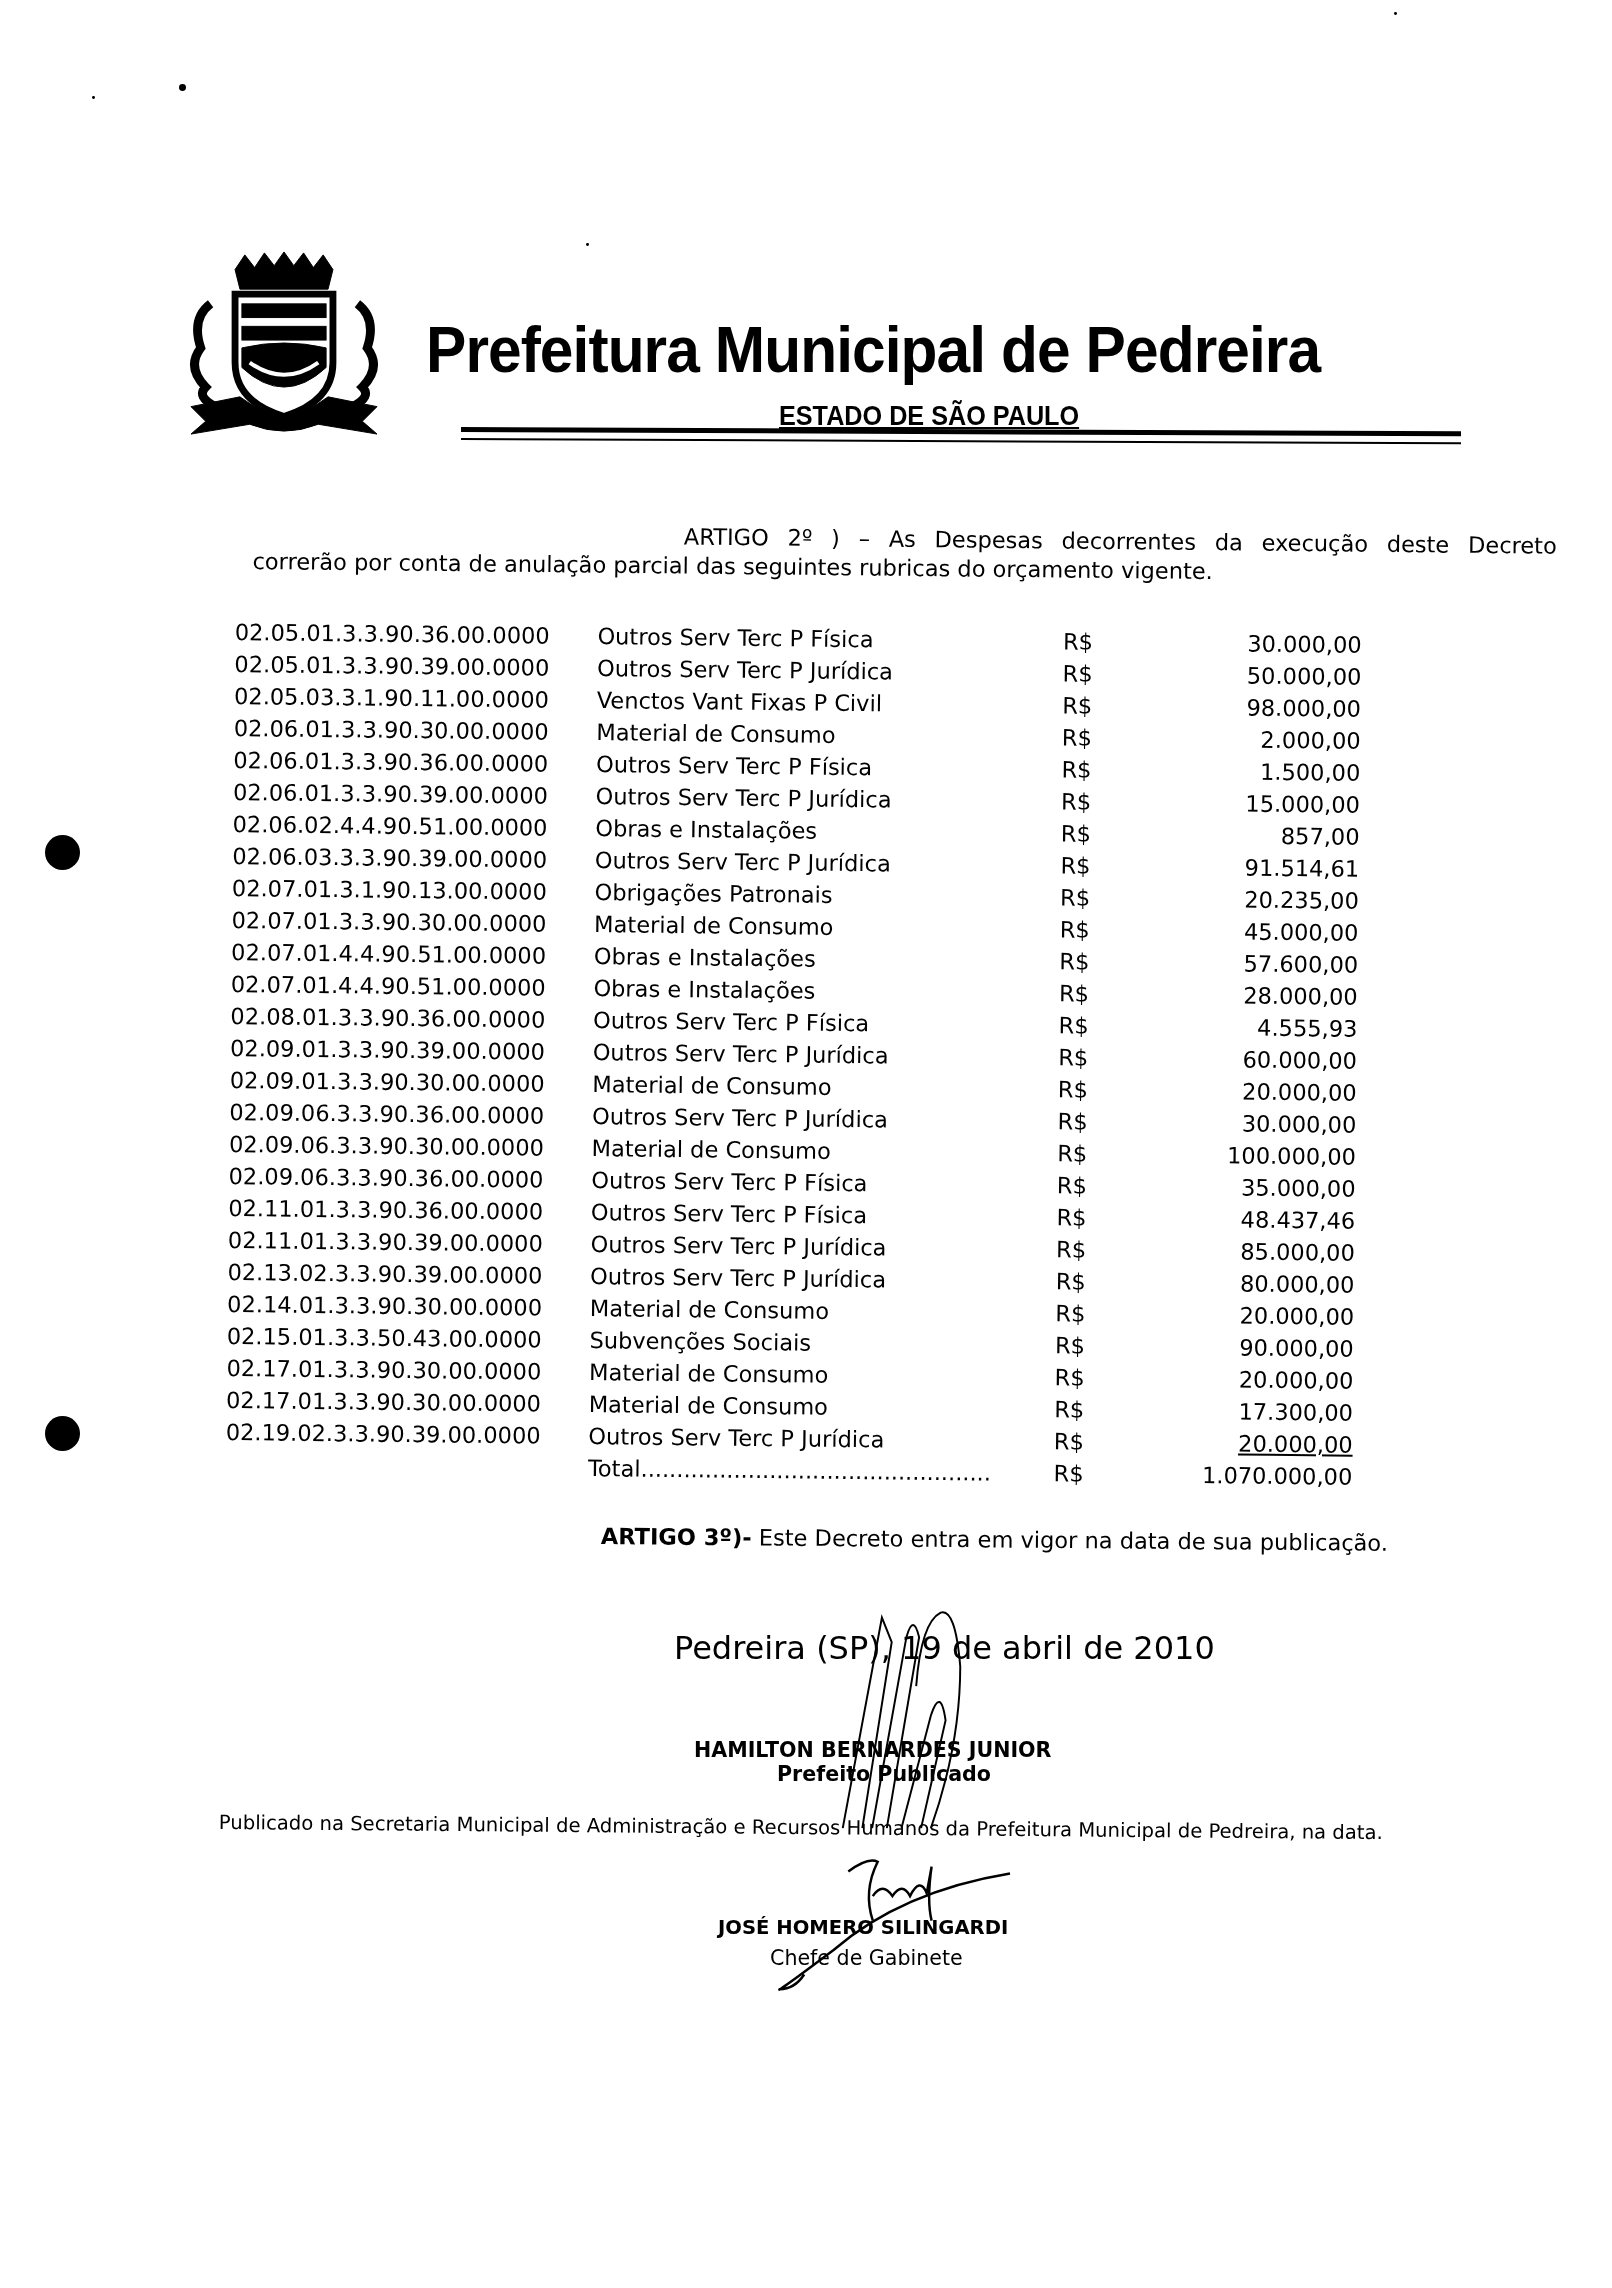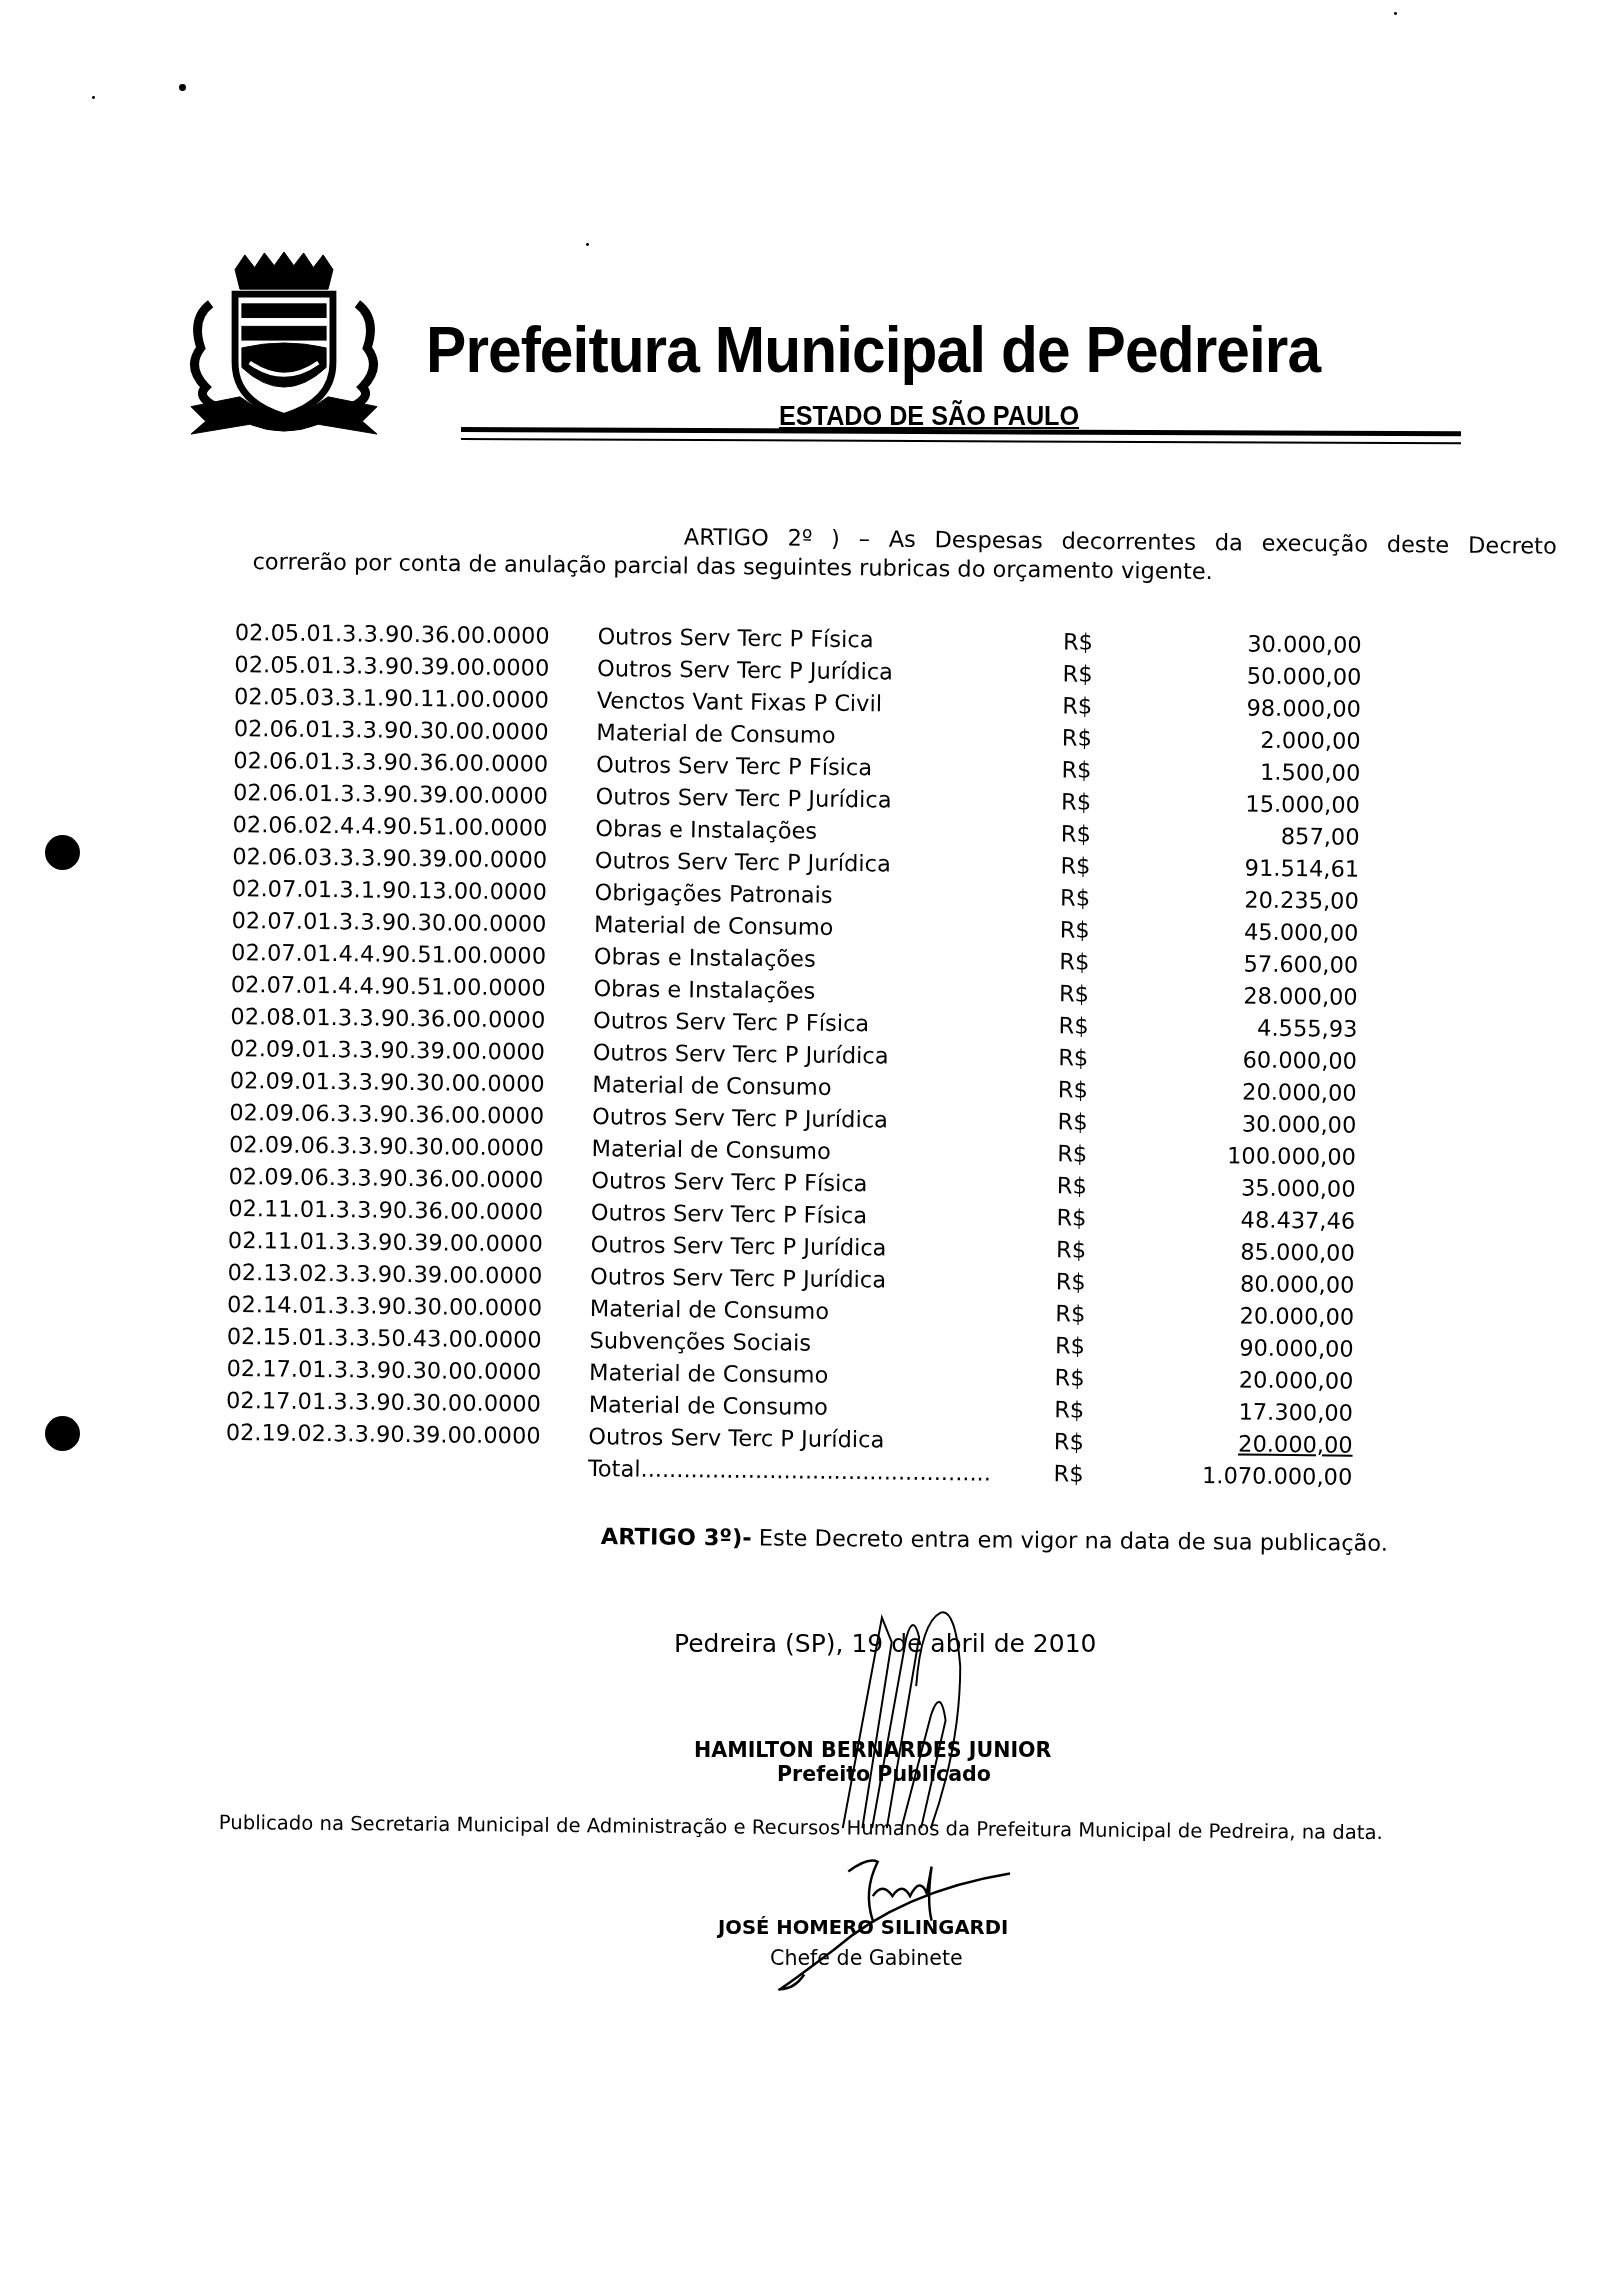--- a/index.html
+++ b/index.html
@@ -43,21 +43,21 @@
     .row .code { width: 363px; }
     .row .desc { width: 466px; }
     .row .cur { width: 118px; }
     .row .amt { width: 181px; text-align: right; }
     .row.last .amt span { text-decoration: underline; }
     .row.total .code { width: 363px; }
 
     .art3 { position: absolute; left: 601px; top: 1523px; font-size: 22.5px; white-space: nowrap; transform: rotate(0.5deg); transform-origin: left top; }
     .art3 b { font-weight: bold; }
 
-    .place { position: absolute; left: 674px; top: 1629px; font-size: 25px; white-space: nowrap; }
+    .place { position: absolute; left: 674px; top: 1629px; font-size: 32px; white-space: nowrap; }
     .sig1-name { position: absolute; left: 694px; top: 1738px; font-size: 20.6px; font-weight: bold; white-space: nowrap; }
     .sig1-role { position: absolute; left: 777px; top: 1762px; font-size: 20.6px; font-weight: bold; white-space: nowrap; }
     .published { position: absolute; left: 219px; top: 1811px; font-size: 19.6px; white-space: nowrap; transform: rotate(0.5deg); transform-origin: left top; }
     .sig2-name { position: absolute; left: 718px; top: 1916px; font-size: 19.6px; font-weight: bold; white-space: nowrap; }
     .sig2-role { position: absolute; left: 770px; top: 1946px; font-size: 20.6px; white-space: nowrap; }
     .signature { position: absolute; pointer-events: none; }
   </style>
 </head>
 <body>
 

